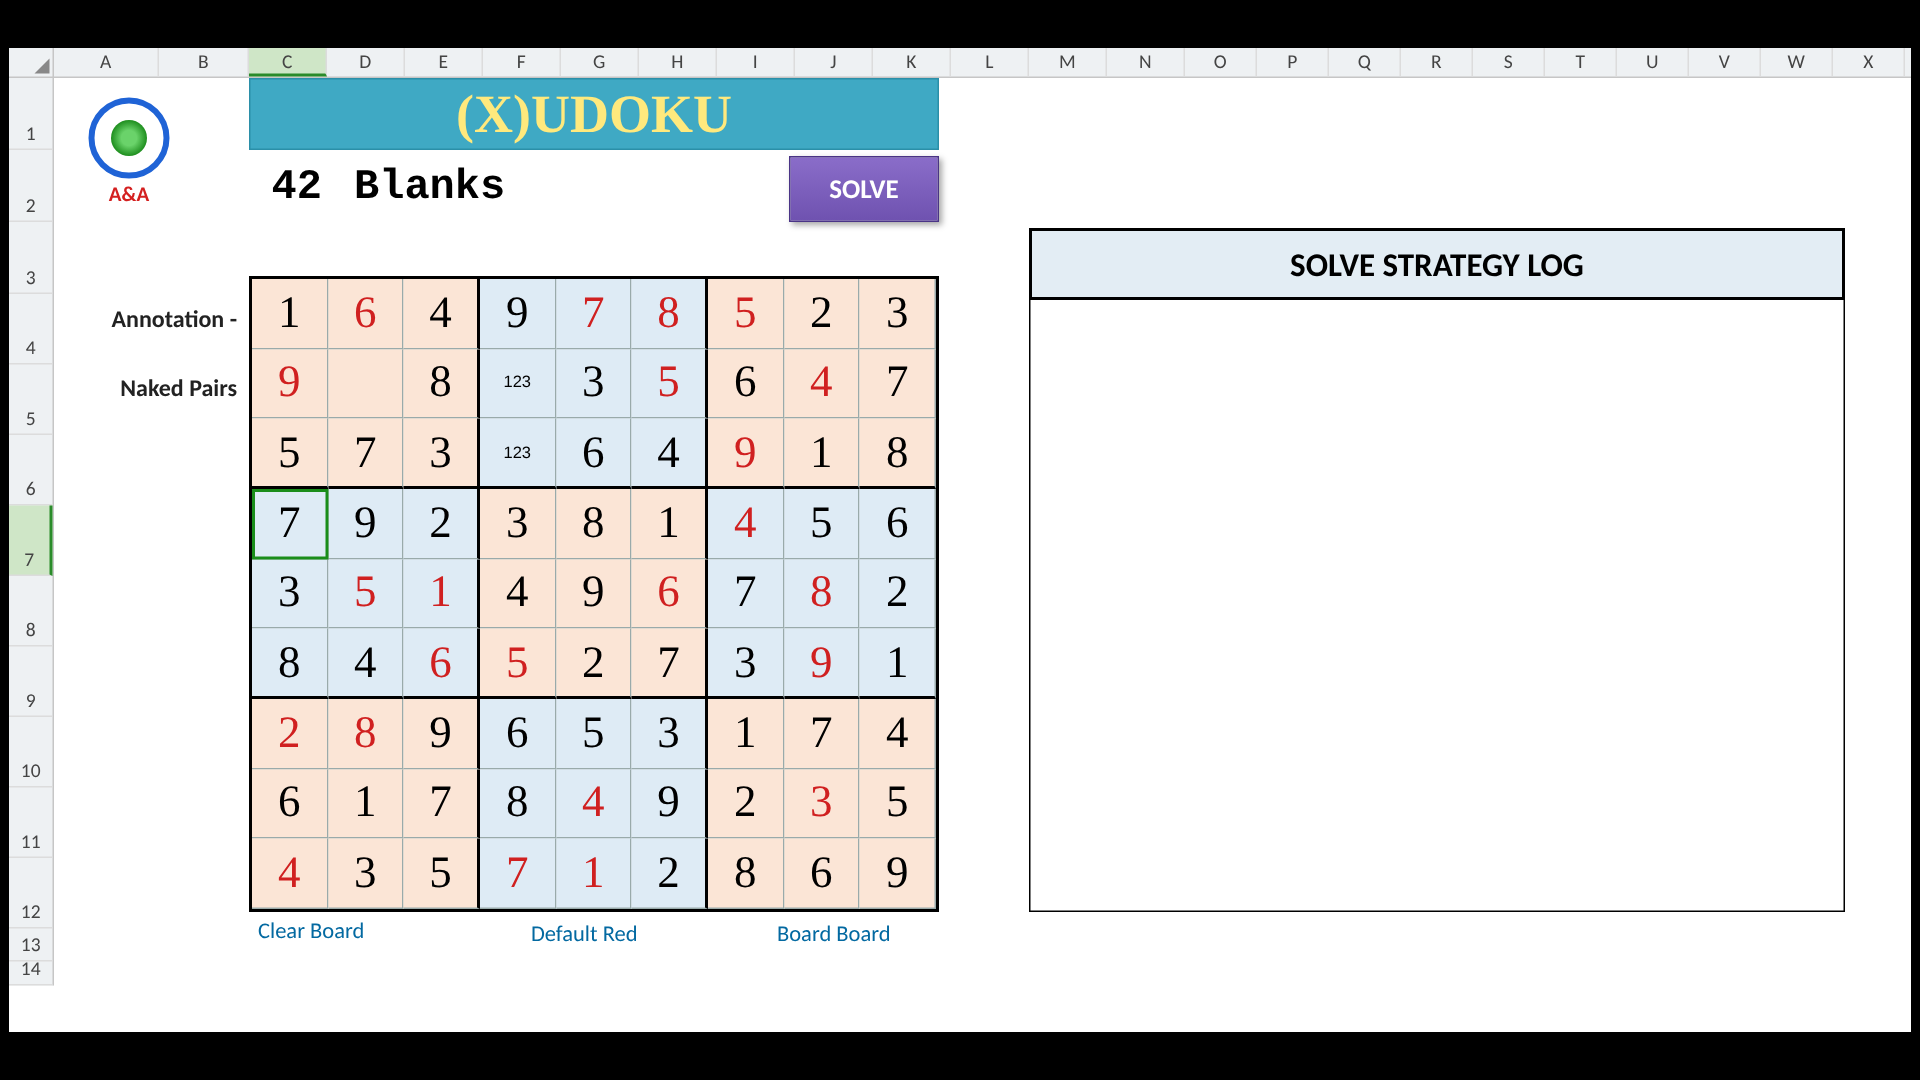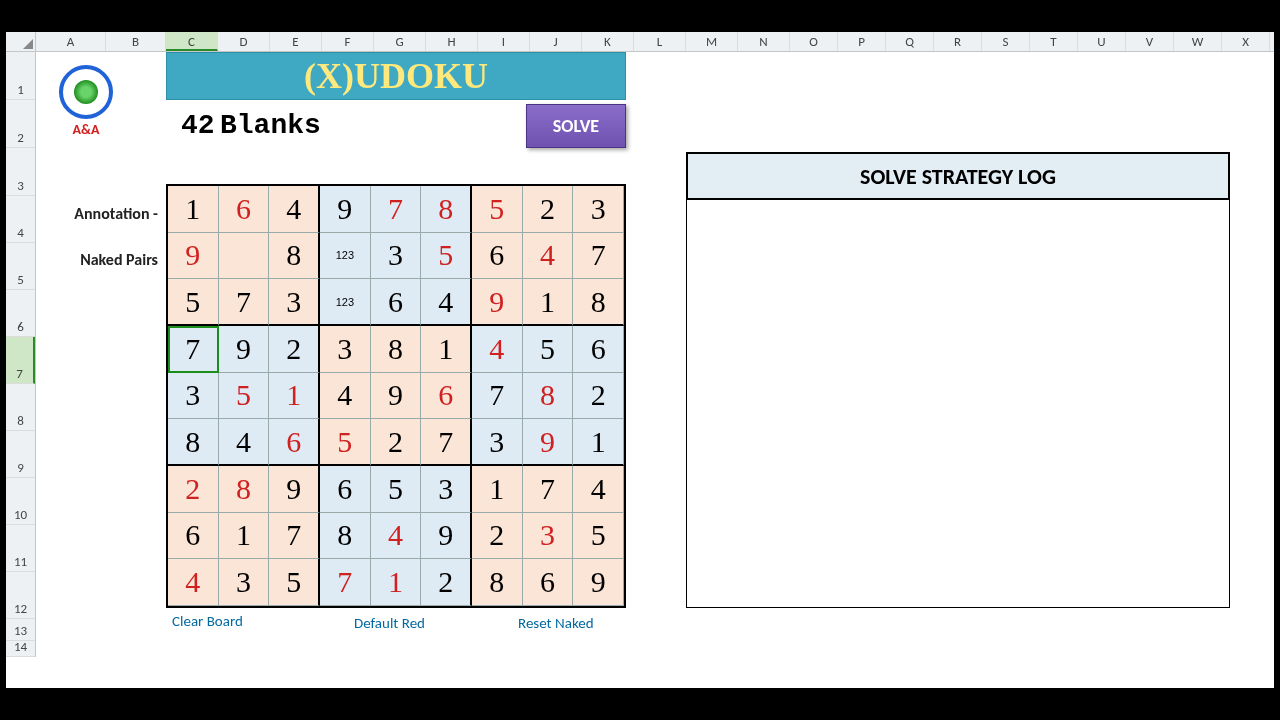--- a/index.html
+++ b/index.html
@@ -218,21 +218,21 @@
           <div class="gear-core"></div>
         </div>
       <div class="logo-text">A&amp;A</div>
     </div>
 
     <div class="titlebar" style="left:130px; top:0; width:460px;">
       <span>(X)UDOKU</span>
     </div>
 
     <div class="counts" style="left:145px; top:58px;">42</div>
-    <div class="counts" style="left:184px; top:58px; font-weight:bold;">Blanks</div>
+    <div class="counts" style="left:200px; top:58px; font-weight:bold;">Blanks</div>
 
     <div class="solve-btn" style="left:490px; top:52px; width:100px; height:44px;">
       <span>SOLVE</span>
     </div>
 
     <div class="annot" style="left:0px; top:152px; width:122px;">Annotation -</div>
     <div class="annot" style="left:0px; top:198px; width:122px;">Naked Pairs</div>
 
     <div class="board" id="board" style="left:130px; top:132px; width:460px; height:424px;">
         <div class="cell bg-peach">1</div>
@@ -313,21 +313,21 @@
         <div class="cell bg-blue red">7</div>
         <div class="cell bg-blue red">1</div>
         <div class="cell bg-blue c6" style="border-right: 2px solid rgb(0, 0, 0);">2</div>
         <div class="cell bg-peach">8</div>
         <div class="cell bg-peach">6</div>
         <div class="cell bg-peach">9</div>
       </div>
 
     <div class="board-btn" style="left:136px; top:560px;">Clear Board</div>
     <div class="board-btn" style="left:318px; top:562px;">Default Red</div>
-    <div class="board-btn" style="left:482px; top:562px;">Reset Naked</div>
+    <div class="board-btn" style="left:482px; top:562px;">Board Board</div>
 
     <div class="log-head" style="left:650px; top:100px; width:544px; height:48px;">
       <span>SOLVE STRATEGY LOG</span>
     </div>
     <div class="log-body" style="left:650px; top:148px; width:544px; height:408px;"></div>
 
   </div>
 </div>
 
 </body></html>

